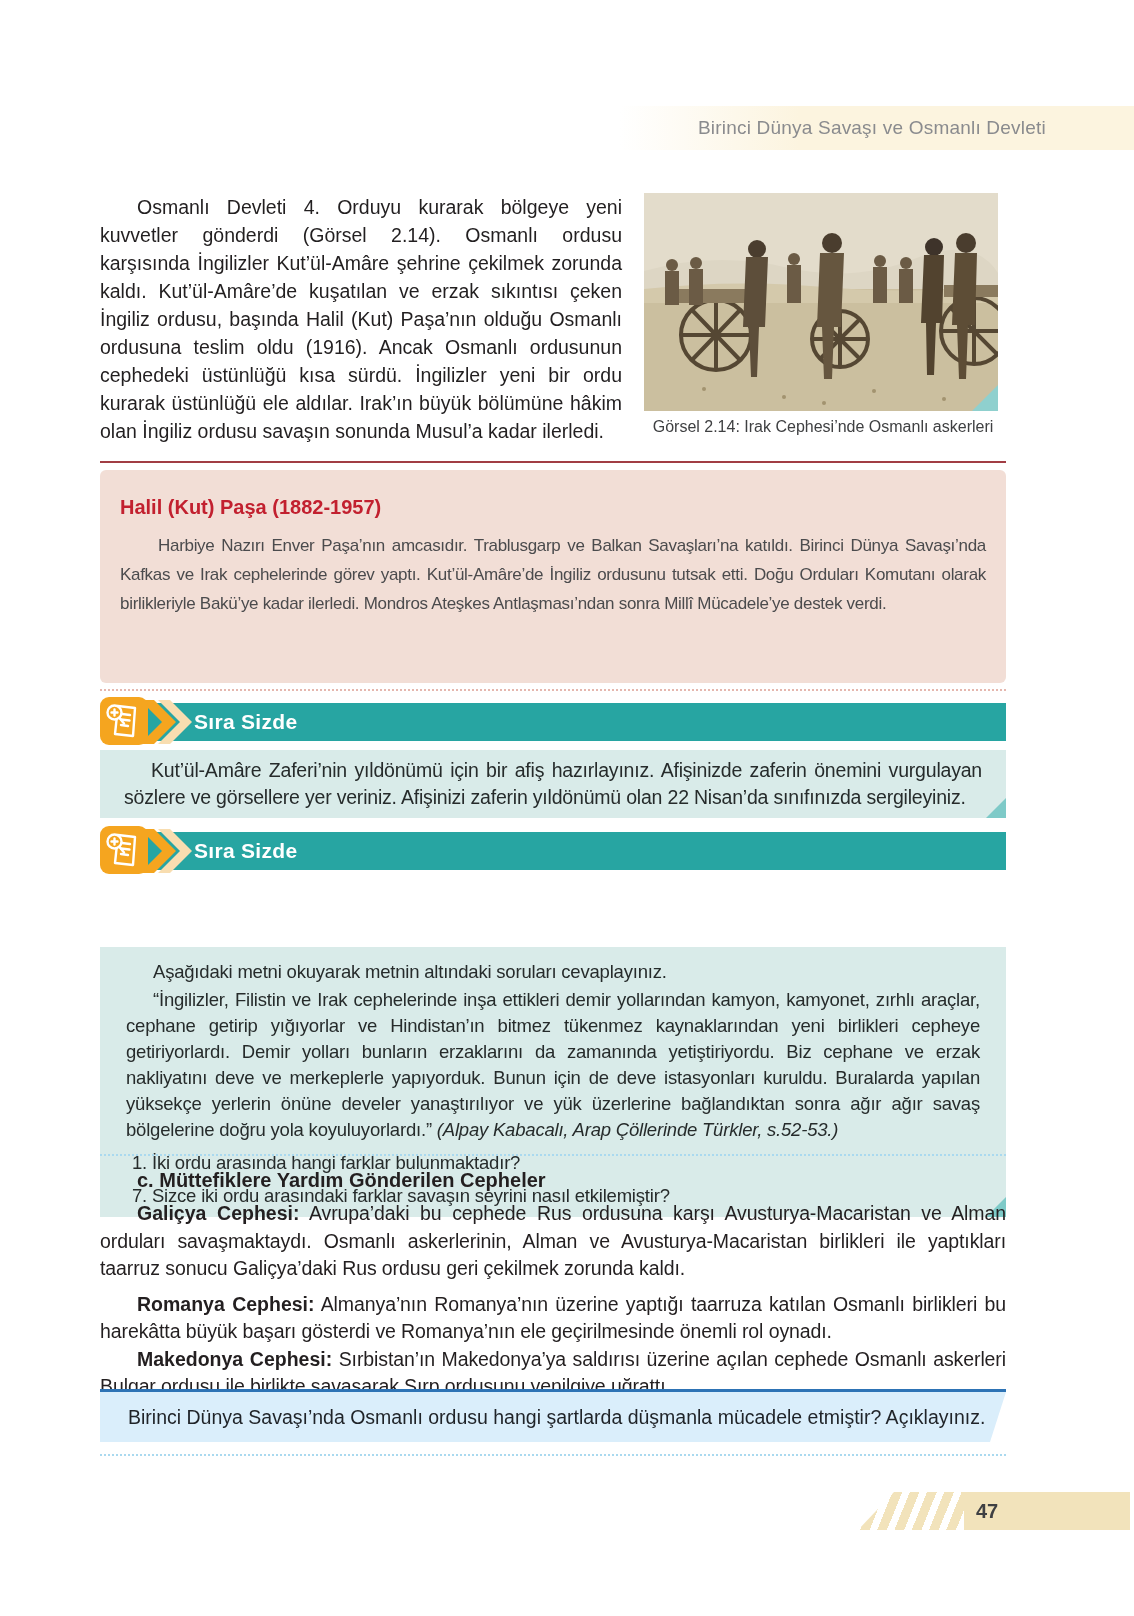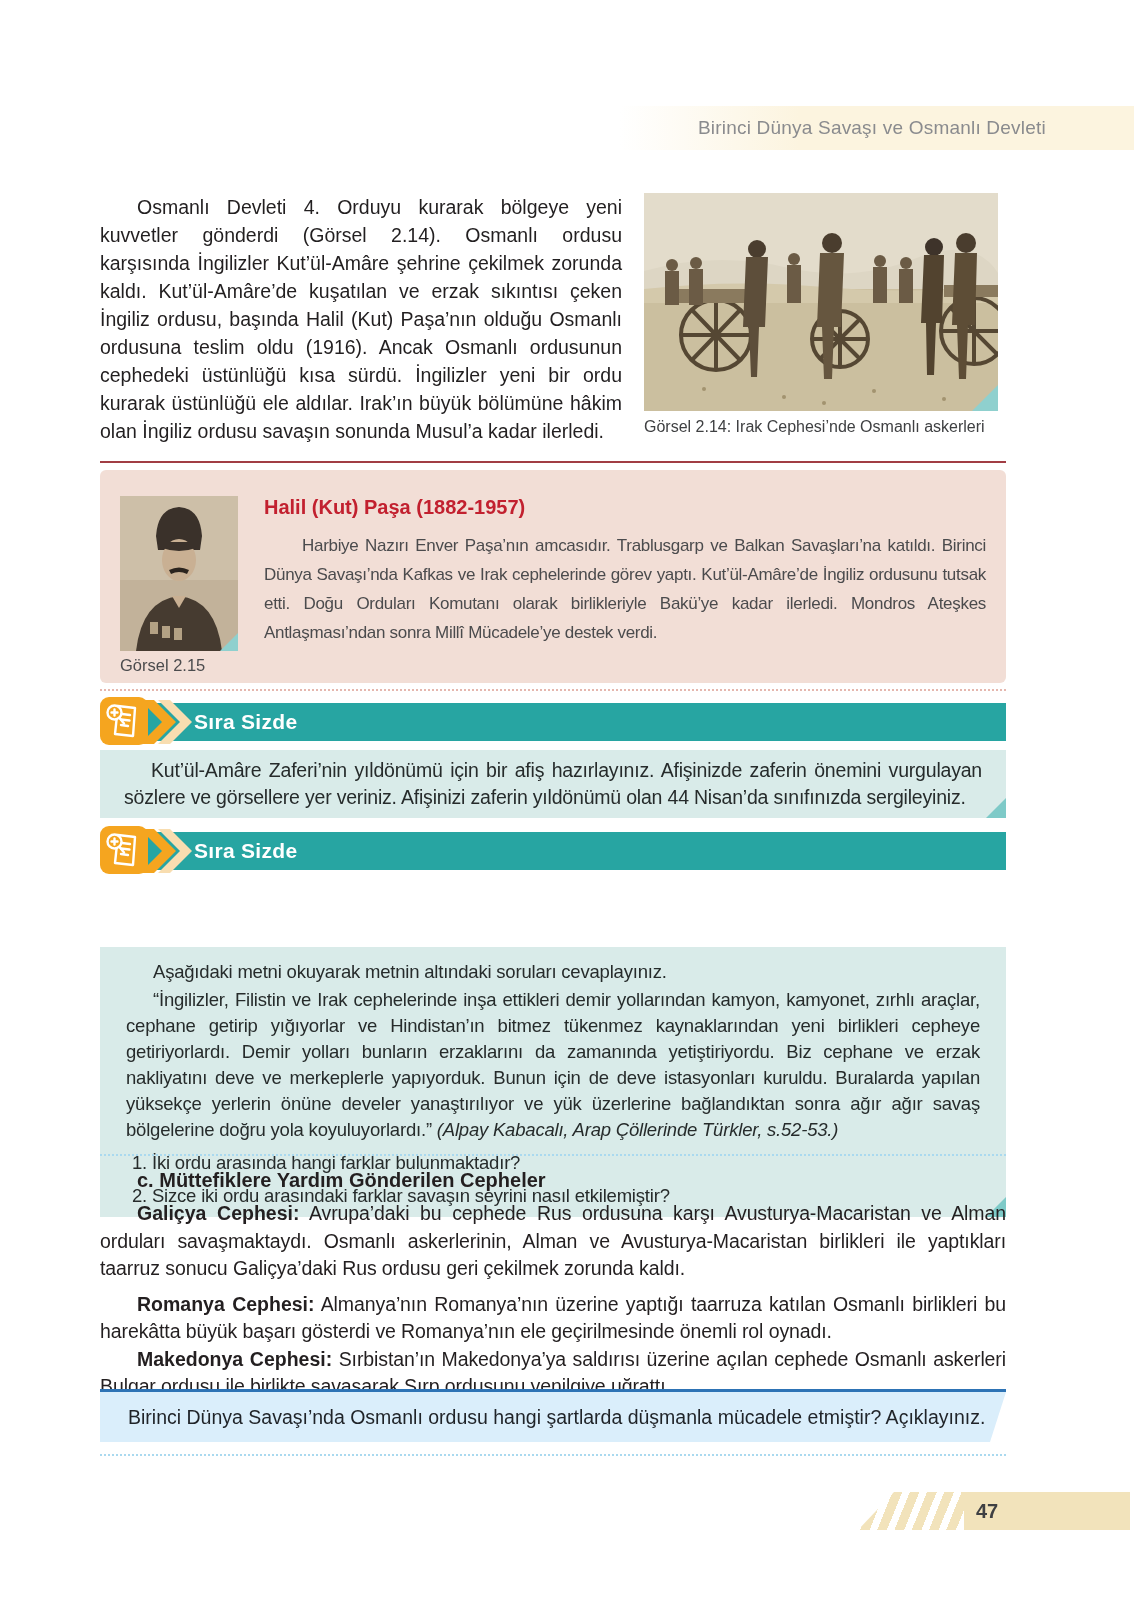--- a/index.html
+++ b/index.html
@@ -78,21 +78,21 @@
 <div class="page">
 
   <div class="header-band">
     <span class="header-title">Birinci Dünya Savaşı ve Osmanlı Devleti</span>
   </div>
 
   <div class="content">
 
     <div class="abs top-row">
       <p class="intro-par" style="margin:0;">Osmanlı Devleti 4. Orduyu kurarak bölgeye yeni kuvvetler gönderdi (Görsel 2.14). Osmanlı ordusu karşısında İngilizler Kut’ül-Amâre şehrine çekilmek zorunda kaldı. Kut’ül-Amâre’de kuşatılan ve erzak sıkıntısı çeken İngiliz ordusu, başında Halil (Kut) Paşa’nın olduğu Osmanlı ordusuna teslim oldu (1916). Ancak Osmanlı ordusunun cephedeki üstünlüğü kısa sürdü. İngilizler yeni bir ordu kurarak üstünlüğü ele aldılar. Irak’ın büyük bölümüne hâkim olan İngiliz ordusu savaşın sonunda Musul’a kadar ilerledi.</p>
-      <figure class="figure214" style="margin:0;">
+      <figure class="figure214" style="margin:0;text-align:center;">
         <div class="photo-frame">
           <svg width="354" height="218" viewBox="0 0 354 218">
             <rect width="354" height="218" fill="#ddd6c4"></rect>
             <path d="M0 78 Q70 58 140 74 T270 66 T354 80 L354 0 L0 0 Z" fill="#e3dccb"></path>
             <rect y="96" width="354" height="122" fill="#cbbf9f"></rect>
             <path d="M0 96 Q90 86 180 94 T354 92 L354 110 L0 110 Z" fill="#d4c9ab"></path>
 
             <g stroke="#554733" stroke-width="4" fill="none">
               <circle cx="72" cy="142" r="35"></circle>
               <path d="M72 107 V177 M37 142 H107 M48 117 L96 167 M96 117 L48 167"></path>
@@ -137,39 +137,20 @@
           </svg>
           <span class="corner"></span>
         </div>
         <figcaption class="fig-caption">Görsel 2.14: Irak Cephesi’nde Osmanlı askerleri</figcaption>
       </figure>
     </div>
 
     <div class="abs bio-rule"></div>
 
     <div class="abs bio-box">
-      <div class="portrait-wrap">
-        <div class="portrait-frame">
-          <svg width="118" height="155" viewBox="0 0 118 155">
-            <rect width="118" height="155" fill="#cdbfa8"></rect>
-            <rect y="84" width="118" height="71" fill="#c2b29a"></rect>
-            <path d="M36 40 Q38 12 59 11 Q80 12 82 40 L80 54 L38 54 Z" fill="#3a312a"></path>
-            <ellipse cx="59" cy="64" rx="17" ry="21" fill="#c9b093"></ellipse>
-            <path d="M42 52 Q59 58 76 52 L76 46 L42 46 Z" fill="#3a312a"></path>
-            <path d="M49 74 Q59 69 69 74 L67 78 Q59 74 51 78 Z" fill="#2c241e"></path>
-            <path d="M16 155 Q22 104 59 100 Q96 104 102 155 Z" fill="#463b30"></path>
-            <path d="M52 100 L59 112 L66 100 Z" fill="#c9b093"></path>
-            <rect x="30" y="126" width="8" height="12" fill="#b3a184"></rect>
-            <rect x="42" y="130" width="8" height="12" fill="#b3a184"></rect>
-            <rect x="54" y="132" width="8" height="12" fill="#b3a184"></rect>
-          </svg>
-          <span class="corner"></span>
-        </div>
-        <div class="bio-caption">Görsel 2.15</div>
-      </div>
       <div class="bio-body">
         <div class="bio-title">Halil (Kut) Paşa (1882-1957)</div>
         <p class="bio-text" style="margin-bottom:0;">Harbiye Nazırı Enver Paşa’nın amcasıdır. Trablusgarp ve Balkan Savaşları’na katıldı. Birinci Dünya Savaşı’nda Kafkas ve Irak cephelerinde görev yaptı. Kut’ül-Amâre’de İngiliz ordusunu tutsak etti. Doğu Orduları Komutanı olarak birlikleriyle Bakü’ye kadar ilerledi. Mondros Ateşkes Antlaşması’ndan sonra Millî Mücadele’ye destek verdi.</p>
       </div>
     </div>
 
     <div class="abs dotted-pink"></div>
 
     <div class="abs sira-header h1pos">
       <div class="sira-bar"></div>
@@ -186,21 +167,21 @@
             <circle cx="14.5" cy="15.5" r="7" fill="#f5a51f"></circle>
             <path d="M11.5 15.5 H17.5 M14.5 12.5 V18.5"></path>
             <path d="M19.5 21 L24 26.5"></path>
           </g>
         </svg>
       </div>
       <span class="sira-label">Sıra Sizde</span>
     </div>
 
     <div class="abs sira-box box1">
-      <div>Kut’ül-Amâre Zaferi’nin yıldönümü için bir afiş hazırlayınız. Afişinizde zaferin önemini vurgulayan sözlere ve görsellere yer veriniz. Afişinizi zaferin yıldönümü olan 44 Nisan’da sınıfınızda sergileyiniz.</div>
+      <div>Kut’ül-Amâre Zaferi’nin yıldönümü için bir afiş hazırlayınız. Afişinizde zaferin önemini vurgulayan sözlere ve görsellere yer veriniz. Afişinizi zaferin yıldönümü olan 22 Nisan’da sınıfınızda sergileyiniz.</div>
       <span class="corner"></span>
     </div>
 
     <div class="abs sira-header h2pos">
       <div class="sira-bar"></div>
       <svg class="sira-chevrons" width="58" height="48" viewBox="0 0 58 48">
         <path d="M0 2 L14 2 L36 24 L14 46 L0 46 L22 24 Z" fill="#f5a51f"></path>
         <path d="M18 2 L30 2 L52 24 L30 46 L18 46 L40 24 Z" fill="#f8ddb0"></path>
       </svg>
       <div class="sira-iconbox">
@@ -215,21 +196,21 @@
           </g>
         </svg>
       </div>
       <span class="sira-label">Sıra Sizde</span>
     </div>
 
     <div class="abs sira-box box2">
       <div class="intro-line">Aşağıdaki metni okuyarak metnin altındaki soruları cevaplayınız.</div>
       <p class="quote" style="margin:2px 0 0 0;"><span>“İngilizler, Filistin ve Irak cephelerinde inşa ettikleri demir yollarından kamyon, kamyonet, zırhlı araçlar, cephane getirip yığıyorlar ve Hindistan’ın bitmez tükenmez kaynaklarından yeni birlikleri cepheye getiriyorlardı. Demir yolları bunların erzaklarını da zamanında yetiştiriyordu. Biz cephane ve erzak nakliyatını deve ve merkeplerle yapıyorduk. Bunun için de deve istasyonları kuruldu. Buralarda yapılan yüksekçe yerlerin önüne develer yanaştırılıyor ve yük üzerlerine bağlandıktan sonra ağır ağır savaş bölgelerine doğru yola koyuluyorlardı.” </span><span class="cite">(Alpay Kabacalı, Arap Çöllerinde Türkler, s.52-53.)</span></p>
       <div class="q">1. İki ordu arasında hangi farklar bulunmaktadır?</div>
-      <div class="q">2. Sizce iki ordu arasındaki farklar savaşın seyrini nasıl etkilemiştir?</div>
+      <div class="q">7. Sizce iki ordu arasındaki farklar savaşın seyrini nasıl etkilemiştir?</div>
       <span class="corner"></span>
     </div>
 
     <div class="abs dotted-blue db1"></div>
 
     <div class="abs cepheler">
       <div class="sec-heading">c. Müttefiklere Yardım Gönderilen Cepheler</div>
       <p class="front-par" style="margin-bottom:8px;"><b>Galiçya Cephesi:</b><span> Avrupa’daki bu cephede Rus ordusuna karşı Avusturya-Macaristan ve Alman orduları savaşmaktaydı. Osmanlı askerlerinin, Alman ve Avusturya-Macaristan birlikleri ile yaptıkları taarruz sonucu Galiçya’daki Rus ordusu geri çekilmek zorunda kaldı.</span></p>
       <p class="front-par" style="margin:0;"><b>Romanya Cephesi:</b><span> Almanya’nın Romanya’nın üzerine yaptığı taarruza katılan Osmanlı birlikleri bu harekâtta büyük başarı gösterdi ve Romanya’nın ele geçirilmesinde önemli rol oynadı.</span></p>
       <p class="front-par" style="margin:0;"><b>Makedonya Cephesi:</b><span> Sırbistan’ın Makedonya’ya saldırısı üzerine açılan cephede Osmanlı askerleri Bulgar ordusu ile birlikte savaşarak Sırp ordusunu yenilgiye uğrattı.</span></p>

